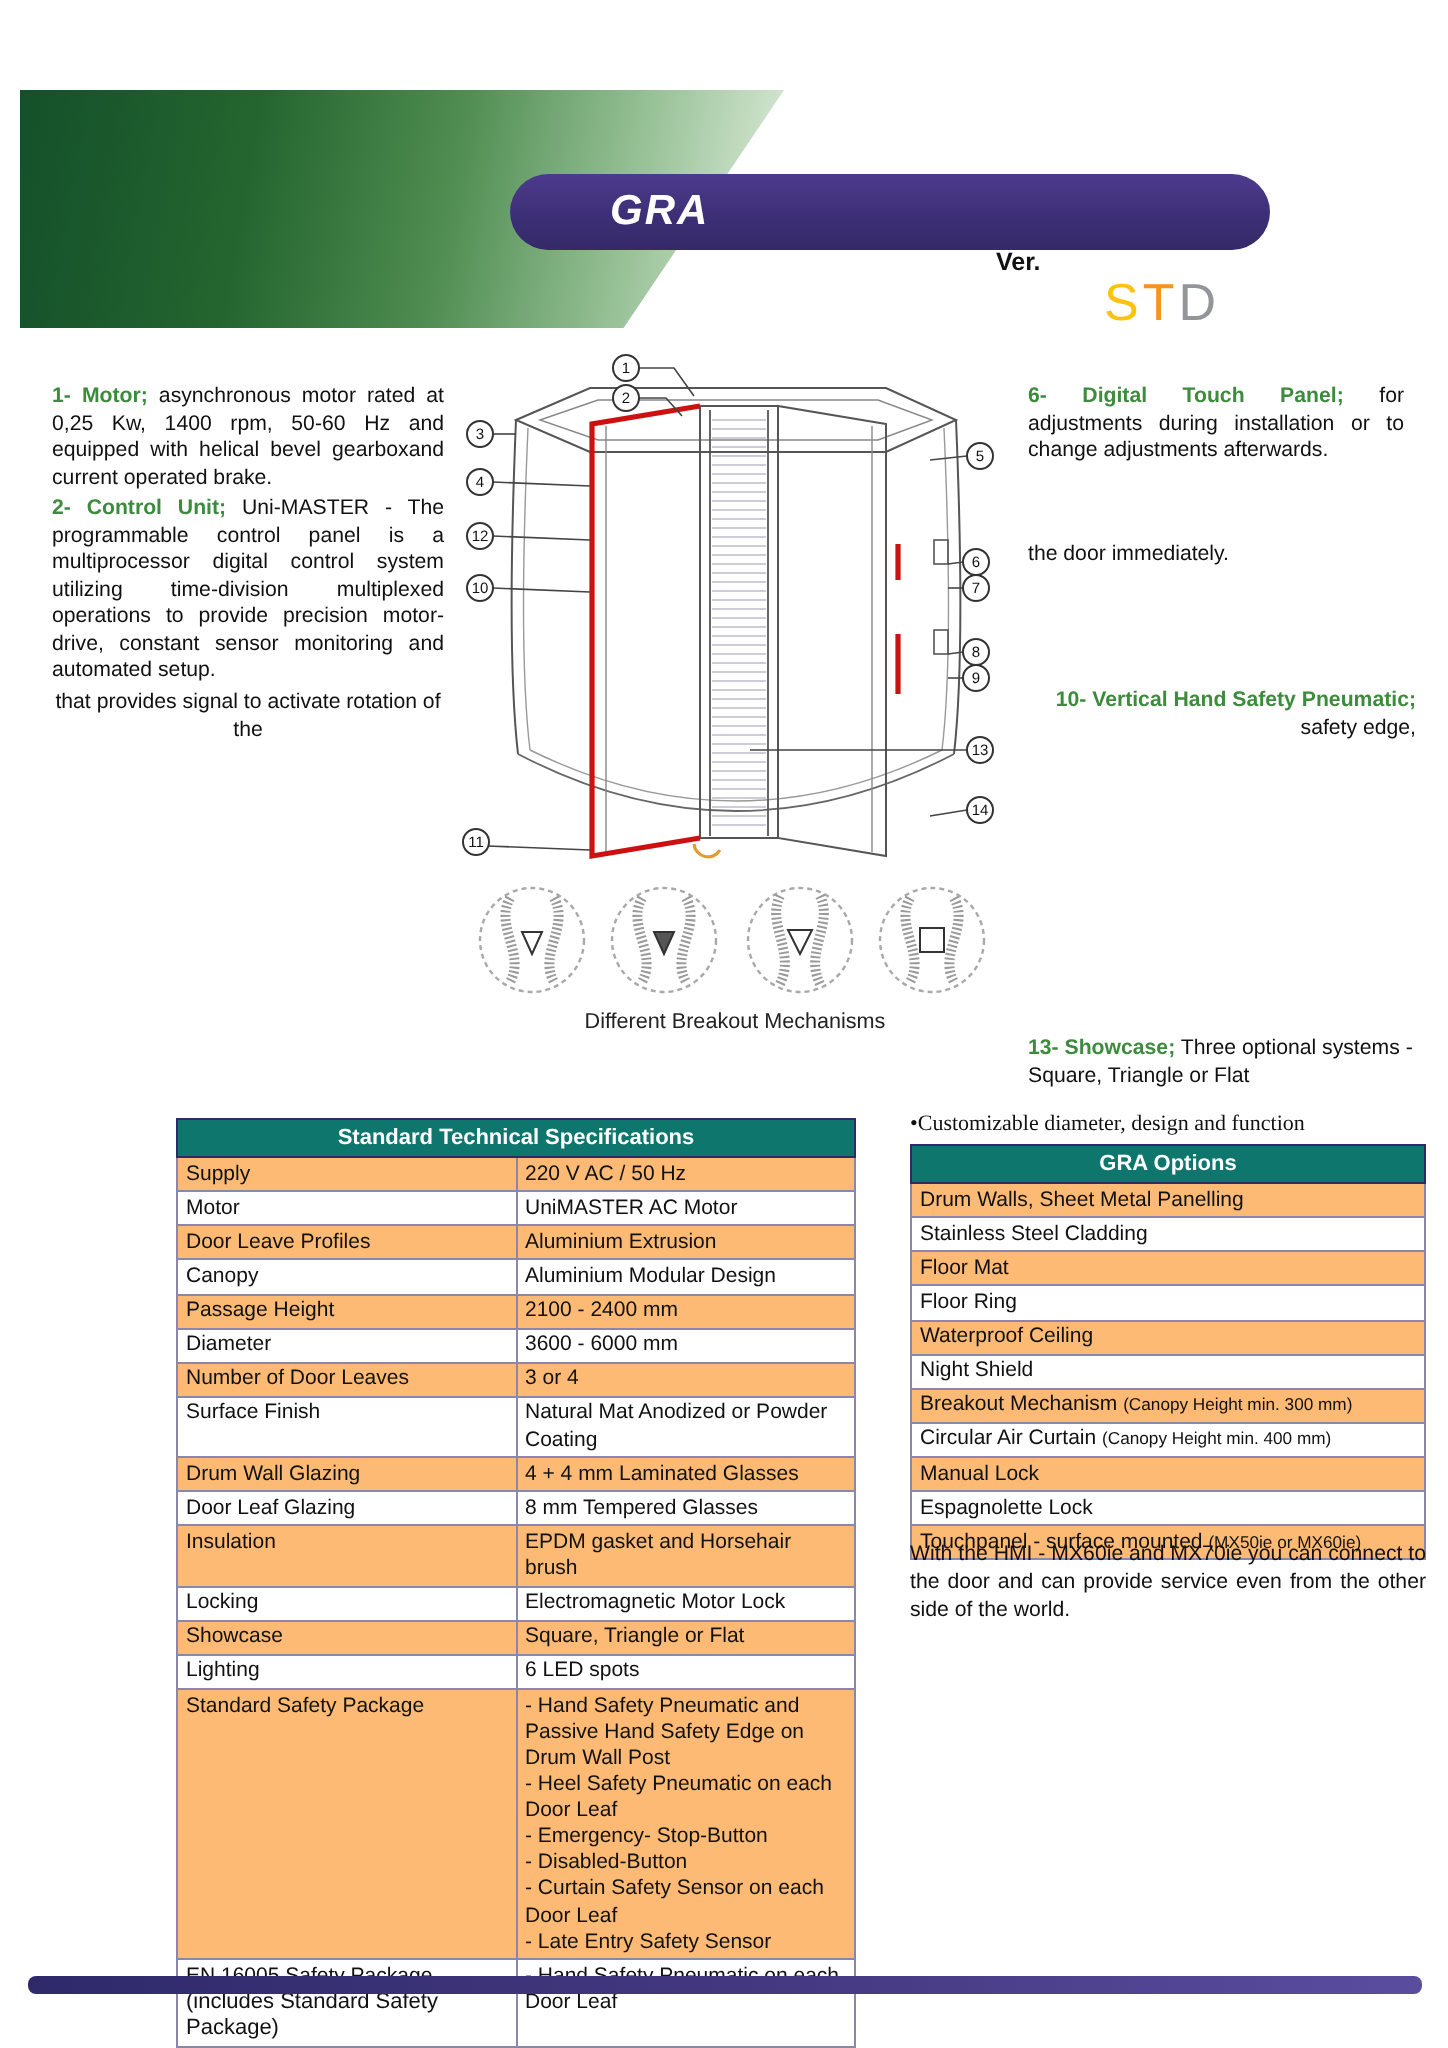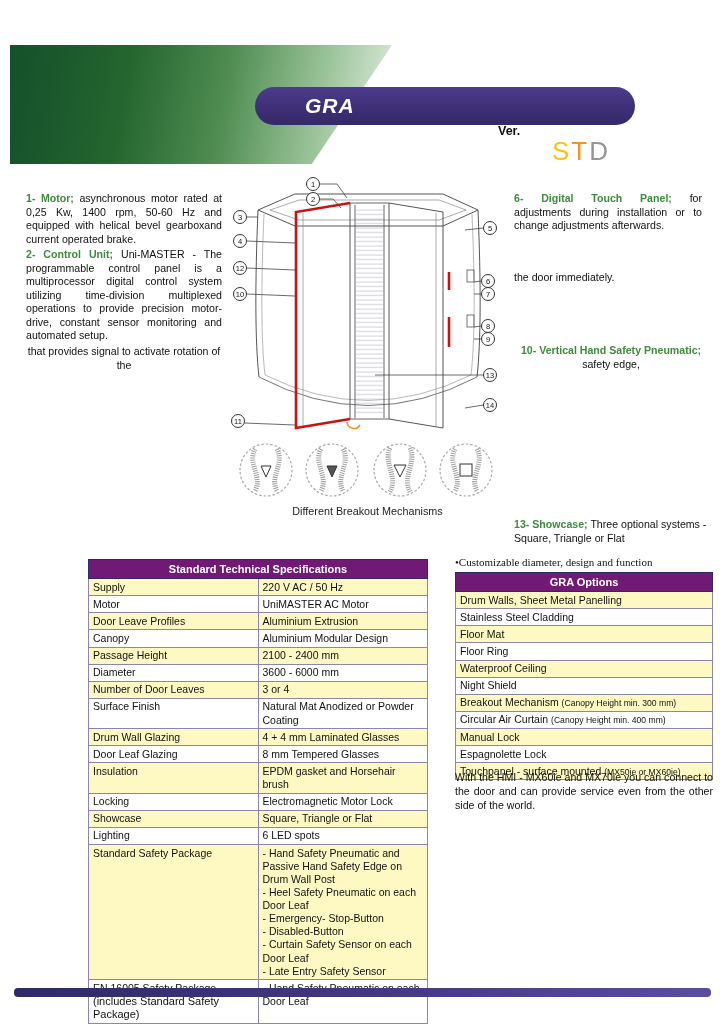--- a/index.html
+++ b/index.html
@@ -30,25 +30,25 @@
   .std .l2{color:#939598;}
   
   .note{position:absolute;font-size:10.6px;line-height:1.28;color:#111;}
   .note p{margin:12px;text-align:justify;}
   .gh{color:#3d8b3d;font-weight:bold;}
   
   .diagram-svg{position:absolute;left:225px;top:172px;}
   .diagram-caption{position:absolute;left:225px;top:505px;width:285px;text-align:center;font-size:10.8px;color:#222;}
   
   table{border-collapse:collapse;table-layout:fixed;font-size:10.5px;color:#111;}
-  th{background:#701a75;color:#ffffff;font-size:11px;font-weight:bold;text-align:center;
+  th{background:#0f766e;color:#ffffff;font-size:11px;font-weight:bold;text-align:center;
      padding:3px 2px;border:1px solid #2e2a6a;}
   td{border:1px solid #8a86ae;padding:1.5px 4px;vertical-align:top;line-height:1.25;
      white-space:pre-line;overflow:hidden;}
-  tr.shade td{background:#fef9c3;}
+  tr.shade td{background:#fdba74;}
   .spec-table{position:absolute;left:88px;top:559px;width:340px;}
   .spec-table .lbl{width:126px;}
   .spec-table .val{width:200px;}
   .lbl-note{display:block;font-size:11px;line-height:1.2;}
   .options-table{position:absolute;left:455px;top:572px;width:258px;border-radius:26px;}
   .small-note{font-size:8.6px;}
   .bullet-line{position:absolute;left:455px;top:556px;width:260px;font-size:11px;color:#111;font-family:Liberation Serif, serif;}
   .hmi-note{position:absolute;left:455px;top:771px;width:258px;font-size:10.6px;line-height:1.3;text-align:justify;color:#111;}
   
   .footer-bar{
@@ -78,21 +78,21 @@
     <p style="text-align:center;">that provides signal to activate rotation of the</p>
   </div>
 
   <div class="note" style="left:502px;top:180px;width:212px;">
     <p><span class="gh">6- Digital Touch Panel;</span> <span>for adjustments during installation or to change adjustments afterwards.</span></p>
   </div>
   <div class="note" style="left:502px;top:259px;width:212px;">
     <p style="text-align:left;">the door immediately.</p>
   </div>
   <div class="note" style="left:502px;top:332px;width:218px;">
-    <p style="text-align:center;"><span class="gh">10- Vertical Hand Safety Pneumatic;</span> <span>safety edge,</span></p>
+    <p style="text-align:right;"><span class="gh">10- Vertical Hand Safety Pneumatic;</span> <span>safety edge,</span></p>
   </div>
   <div class="note" style="left:502px;top:506px;width:218px;">
     <p style="text-align:left;"><span class="gh">13- Showcase;</span> <span>Three optional systems - Square, Triangle or Flat</span></p>
   </div>
 
   <svg class="diagram-svg" width="285" height="332" viewBox="0 0 285 332">
     <defs>
       <pattern id="glassHatch" width="4" height="4.5" patternUnits="userSpaceOnUse">
         <line x1="0" y1="2" x2="4" y2="2" stroke="#b8b8c8" stroke-width="0.7"></line>
       </pattern>

